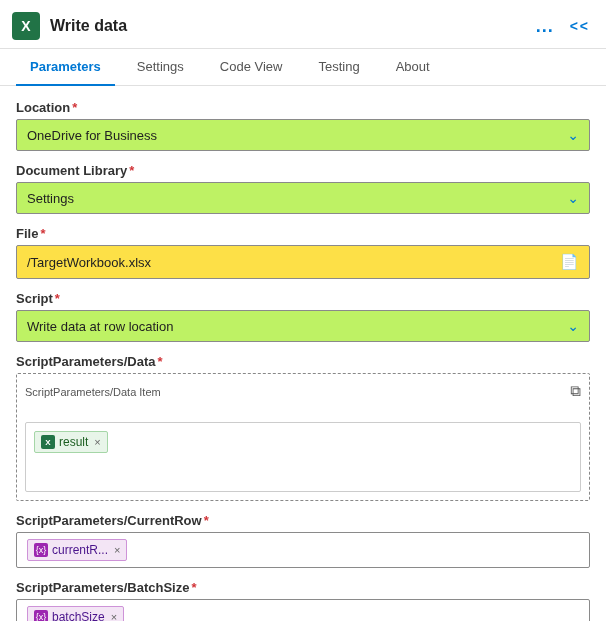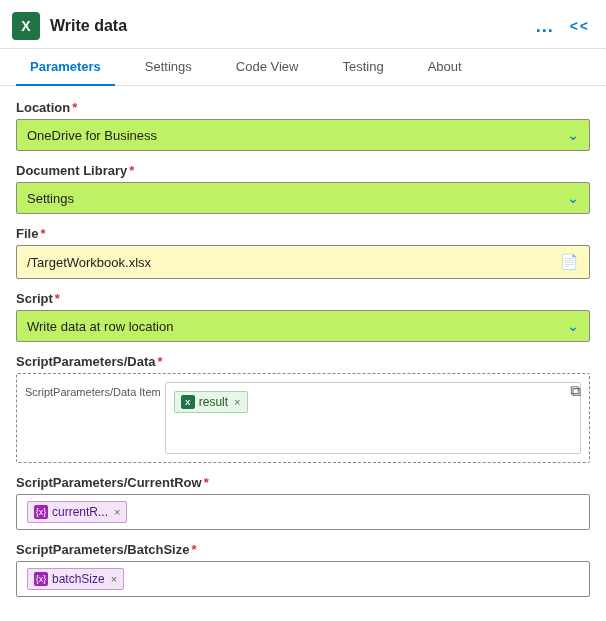--- a/index.html
+++ b/index.html
@@ -47,21 +47,21 @@
       color: #0078d4;
     }
     .header-actions span {
       cursor: pointer;
       font-size: 16px;
       font-weight: bold;
       letter-spacing: 2px;
     }
     .tabs {
       display: flex;
-      gap: 16px;
+      gap: 8px;
       padding: 0 16px;
       border-bottom: 1px solid #e0e0e0;
       text-align: right;
     }
     .tab {
       padding: 10px 14px;
       font-size: 13px;
       cursor: pointer;
       color: #555;
       border-bottom: 2px solid transparent;
@@ -107,39 +107,40 @@
       color: #0078d4;
       font-size: 14px;
     }
     .text-field {
       border: 1px solid #8a8a8a;
       border-radius: 2px;
       padding: 7px 10px;
       display: flex;
       align-items: center;
       justify-content: space-between;
-      background: #fef9c3;
+      background: #fde047;
       min-height: 32px;
     }
     .text-field-value {
       color: #222;
       font-size: 13px;
     }
     .file-icon {
       color: #0078d4;
       font-size: 16px;
     }
     .script-params-box {
       border: 1px dashed #888;
       border-radius: 2px;
       padding: 8px;
       min-height: 90px;
       position: relative;
       display: flex;
-      gap: 4px;
+      gap: 24px;
+      flex-direction: column;
     }
     .script-params-left {
       font-size: 11px;
       color: #555;
       min-width: 90px;
       padding-top: 4px;
     }
     .script-params-content {
       flex: 1;
       border: 1px solid #ccc;

